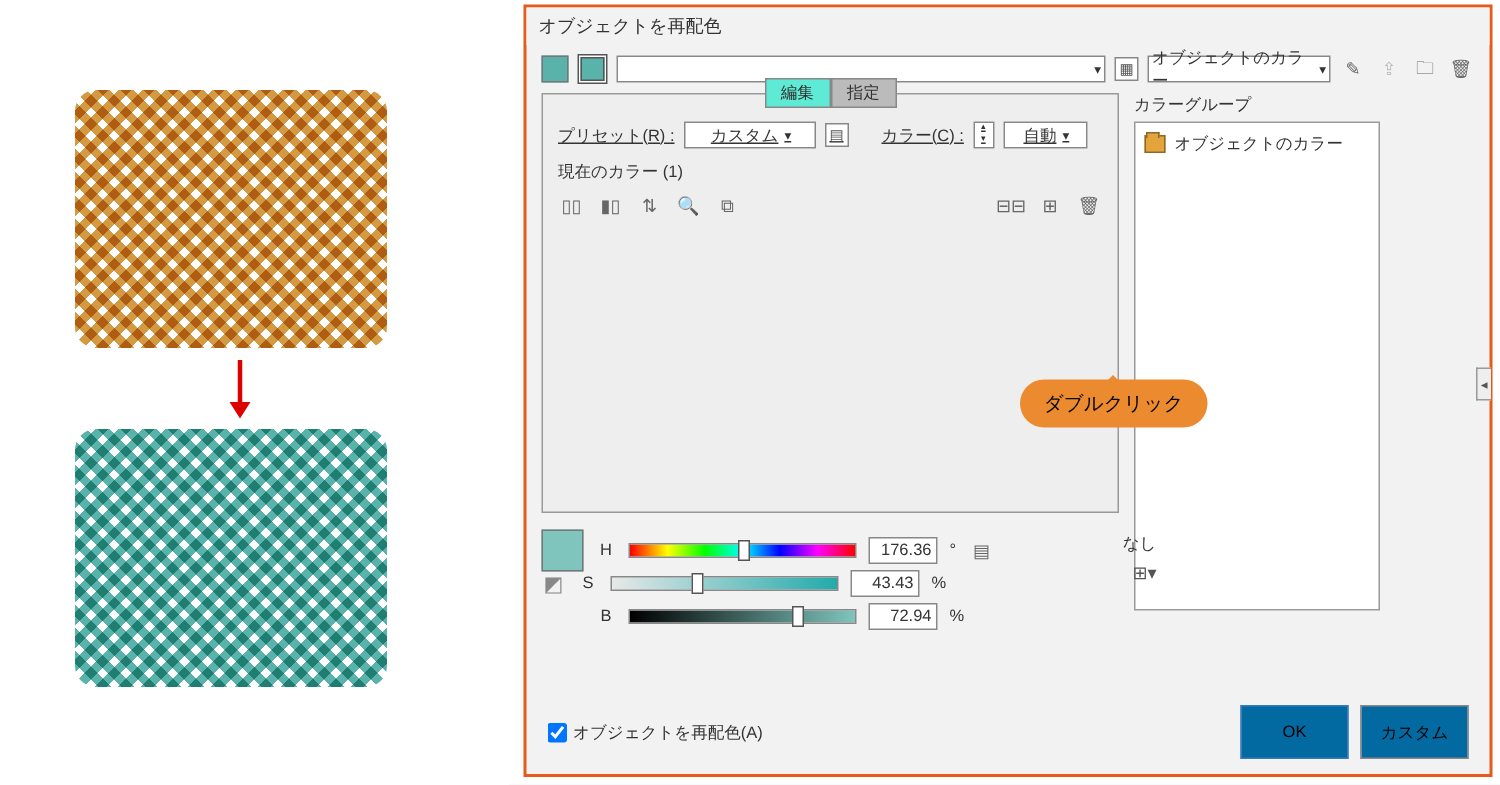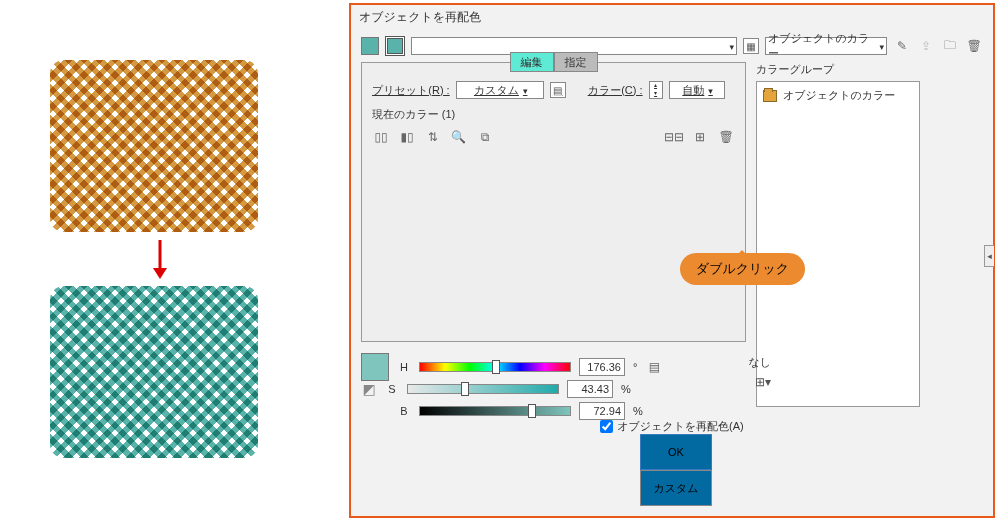--- a/index.html
+++ b/index.html
@@ -69,21 +69,21 @@
 
   .group-col { width: 164px; }
   .group-head { font-size:11px; margin-bottom:4px; }
   .group-box { border:1px solid #999; background:#fff; height: 326px; padding:4px; }
   .group-item { display:flex; align-items:center; gap:6px; font-size:11px; padding:2px 2px; }
   .folder{width:14px; height:12px; background:#e5a33c; border:1px solid #8a6a2a; position:relative;}
   .folder::before{content:""; position:absolute; top:-3px; left:0; width:7px; height:3px; background:#e5a33c; border:1px solid #8a6a2a; border-bottom:none;}
 
   .side-caret{ position:absolute; right:-1px; top:240px; width:10px; height:22px; border:1px solid #999; border-right:none; background:#eee; display:flex; align-items:center; justify-content:center; font-size:9px; color:#555;}
 
-  .footer { position:absolute; bottom:10px; left:14px; right:14px; display:flex; align-items:center;flex-direction:column; }
+  .footer { position:absolute; bottom:10px; left:14px; right:14px; display:flex; align-items:center; }
   .footer label{font-size:11px; display:flex; align-items:center; gap:4px;}
   .btn { min-width:72px; height:36px; border:1px solid #888; background:#0369a1; font-size:11px; margin-left:8px; }
   .btn.primary{ border:1px solid #3a7abf; }
   .none-label{position:absolute; right:222px; top:350px; font-size:11px;}
   .grid-icon{position:absolute; right:222px; top:370px; font-size:12px; color:#555;}
 </style>
 </head>
 <body>
 
 <div class="left-col">

